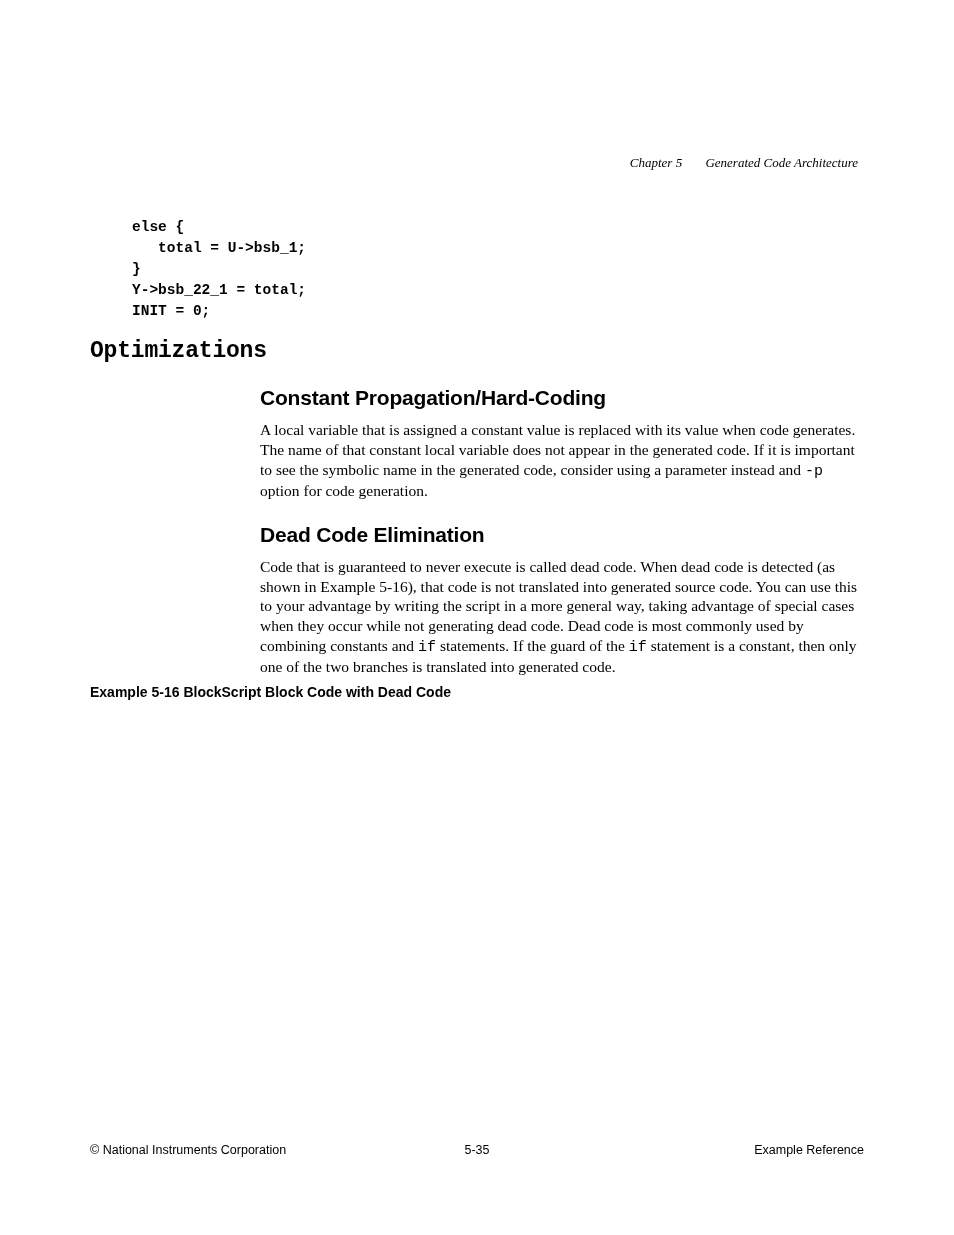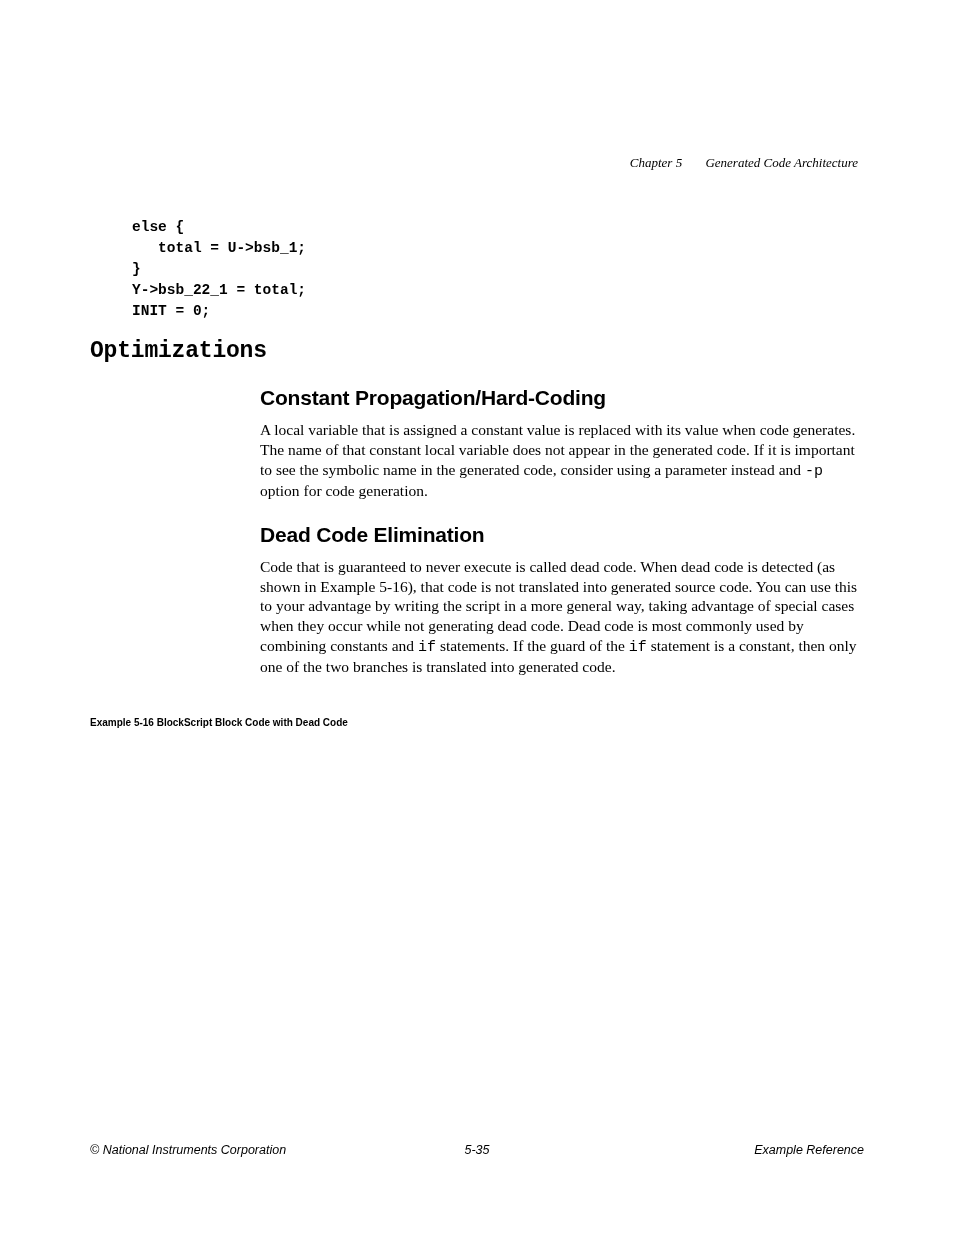--- a/index.html
+++ b/index.html
@@ -62,40 +62,39 @@
       margin-top: 10px;
       text-align: left;
     }
     .mono-inline {
       font-family: 'Courier New', Courier, monospace;
       font-size: 15px;
     }
     .example-caption {
       font-family: Arial, Helvetica, sans-serif;
       font-weight: bold;
-      font-size: 10px;
-      margin-top: 40px;
+      font-size: 14px;
+      margin-top: 7px;
       margin-left: 0;
     }
     .code-block-bottom {
       font-family: 'Courier New', Courier, monospace;
       font-size: 14.5px;
       white-space: pre;
       margin-top: 14px;
       margin-left: 0;
       line-height: 1.42;
     }
     .footer {
       position: absolute;
       bottom: 78px;
       left: 90px;
       right: 90px;
       font-size: 12.5px;
       font-family: Arial, Helvetica, sans-serif;
-      font-style: italic;
       display: flex;
       justify-content: space-between;
     }
     .footer-center {
       position: absolute;
       left: 50%;
       transform: translateX(-50%);
     }
   </style>
 </head>

